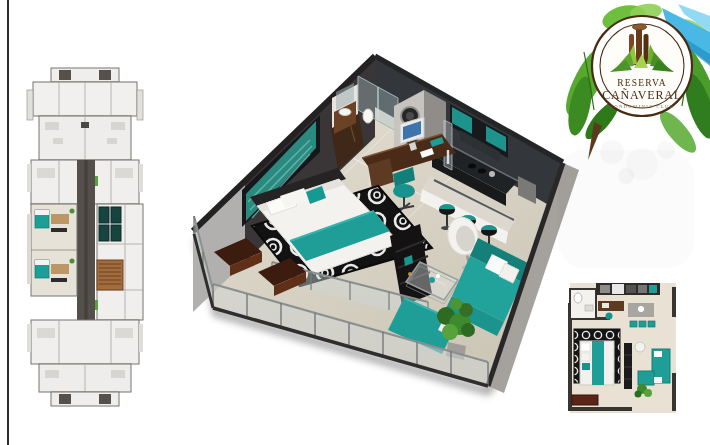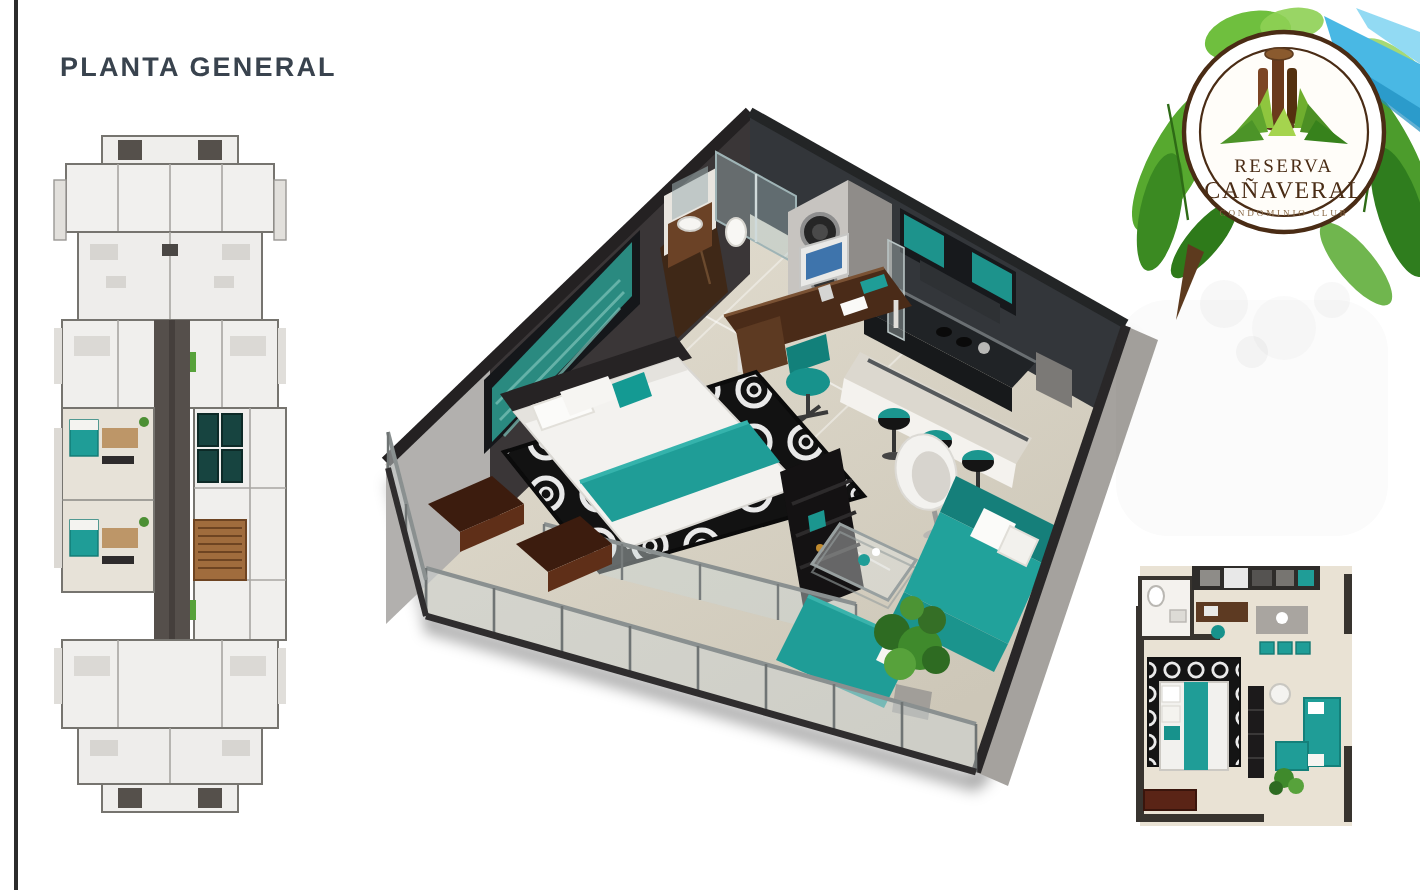--- a/index.html
+++ b/index.html
@@ -13,21 +13,20 @@
              background:rgba(70,70,70,0.018);}
   svg text{font-family:"Liberation Serif",serif;}
 </style>
 </head>
 <body>
 
 <div class="canvas">
 
   <div class="left-rule"></div>
 
-  <h1 class="page-title">PLANTA GENERAL</h1>
 
   <svg class="abs" style="left:24px;top:64px" width="122" height="348" viewBox="0 0 120 348">
     <g>
       <rect x="26" y="4" width="68" height="14" fill="#efeeec" stroke="#76746f"></rect>
       <rect x="34" y="6" width="12" height="10" fill="#55504b"></rect>
       <rect x="74" y="6" width="12" height="10" fill="#55504b"></rect>
       <rect x="8" y="18" width="104" height="34" fill="#f1f0ee" stroke="#76746f"></rect>
       <path d="M60,18 V52 M34,18 V52 M86,18 V52" stroke="#a8a6a2" stroke-width="0.8"></path>
       <rect x="2" y="26" width="6" height="30" fill="#e2e0dc" stroke="#9a9894" stroke-width="0.7"></rect>
       <rect x="112" y="26" width="6" height="30" fill="#e2e0dc" stroke="#9a9894" stroke-width="0.7"></rect>

